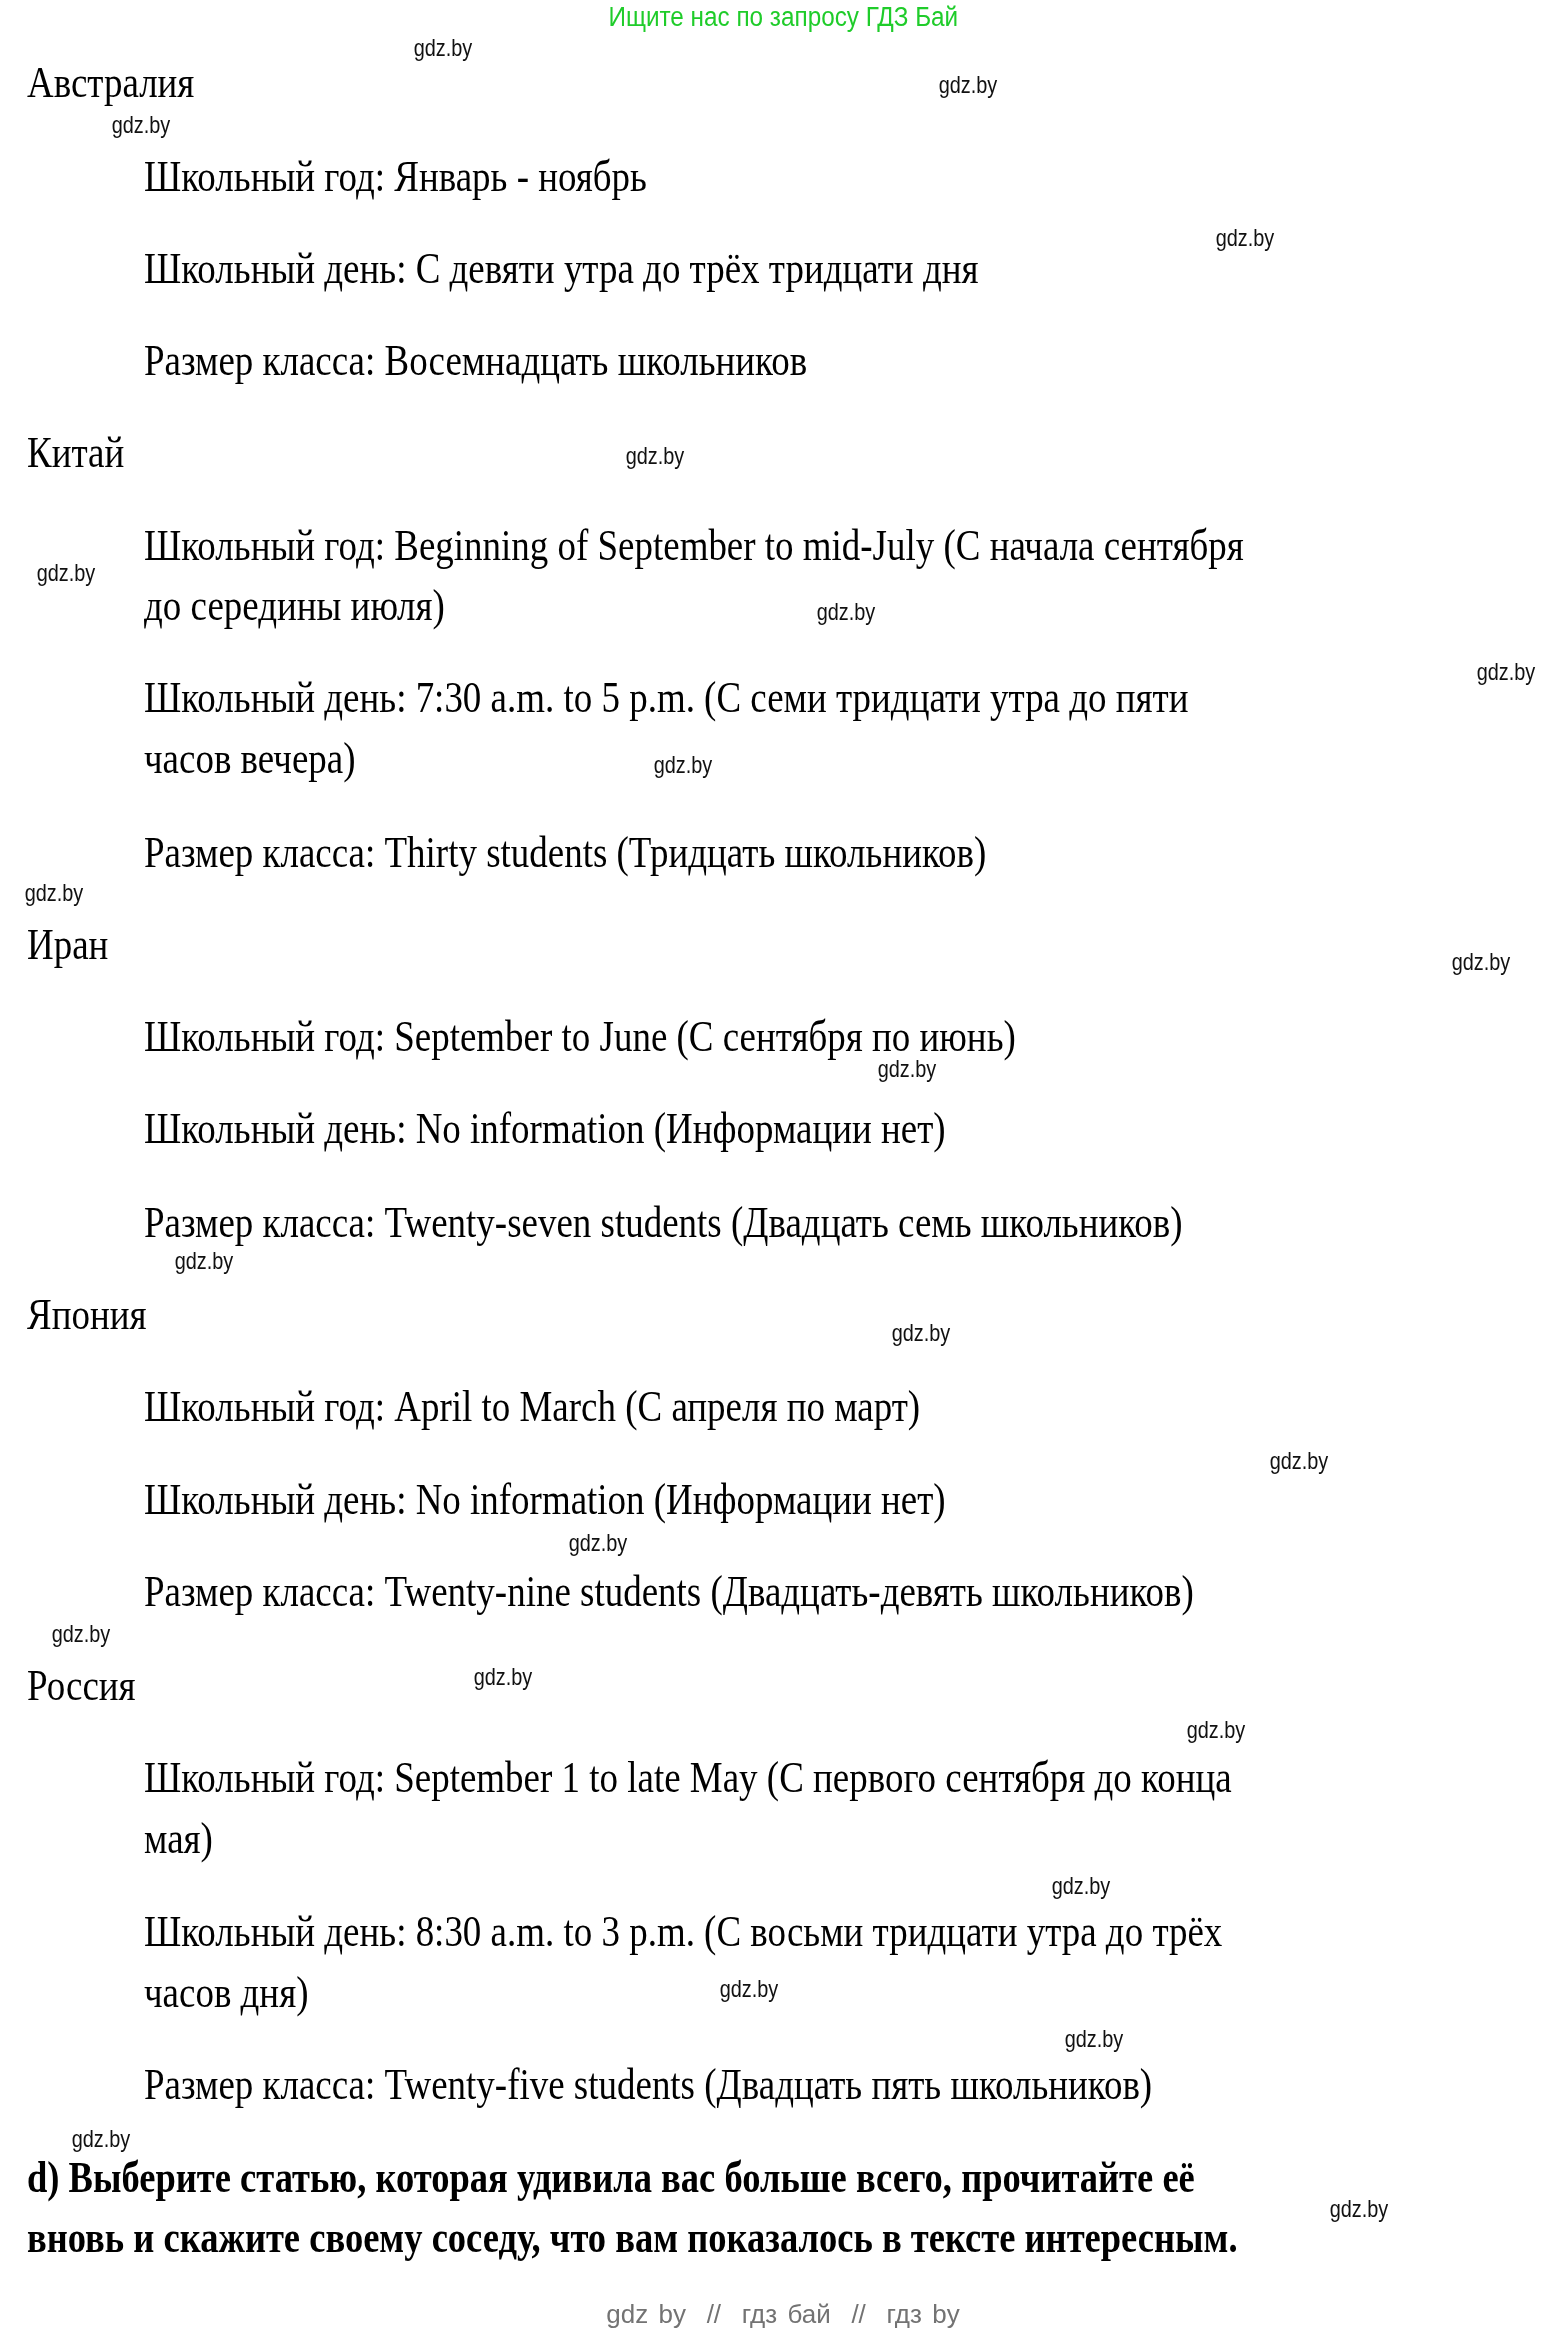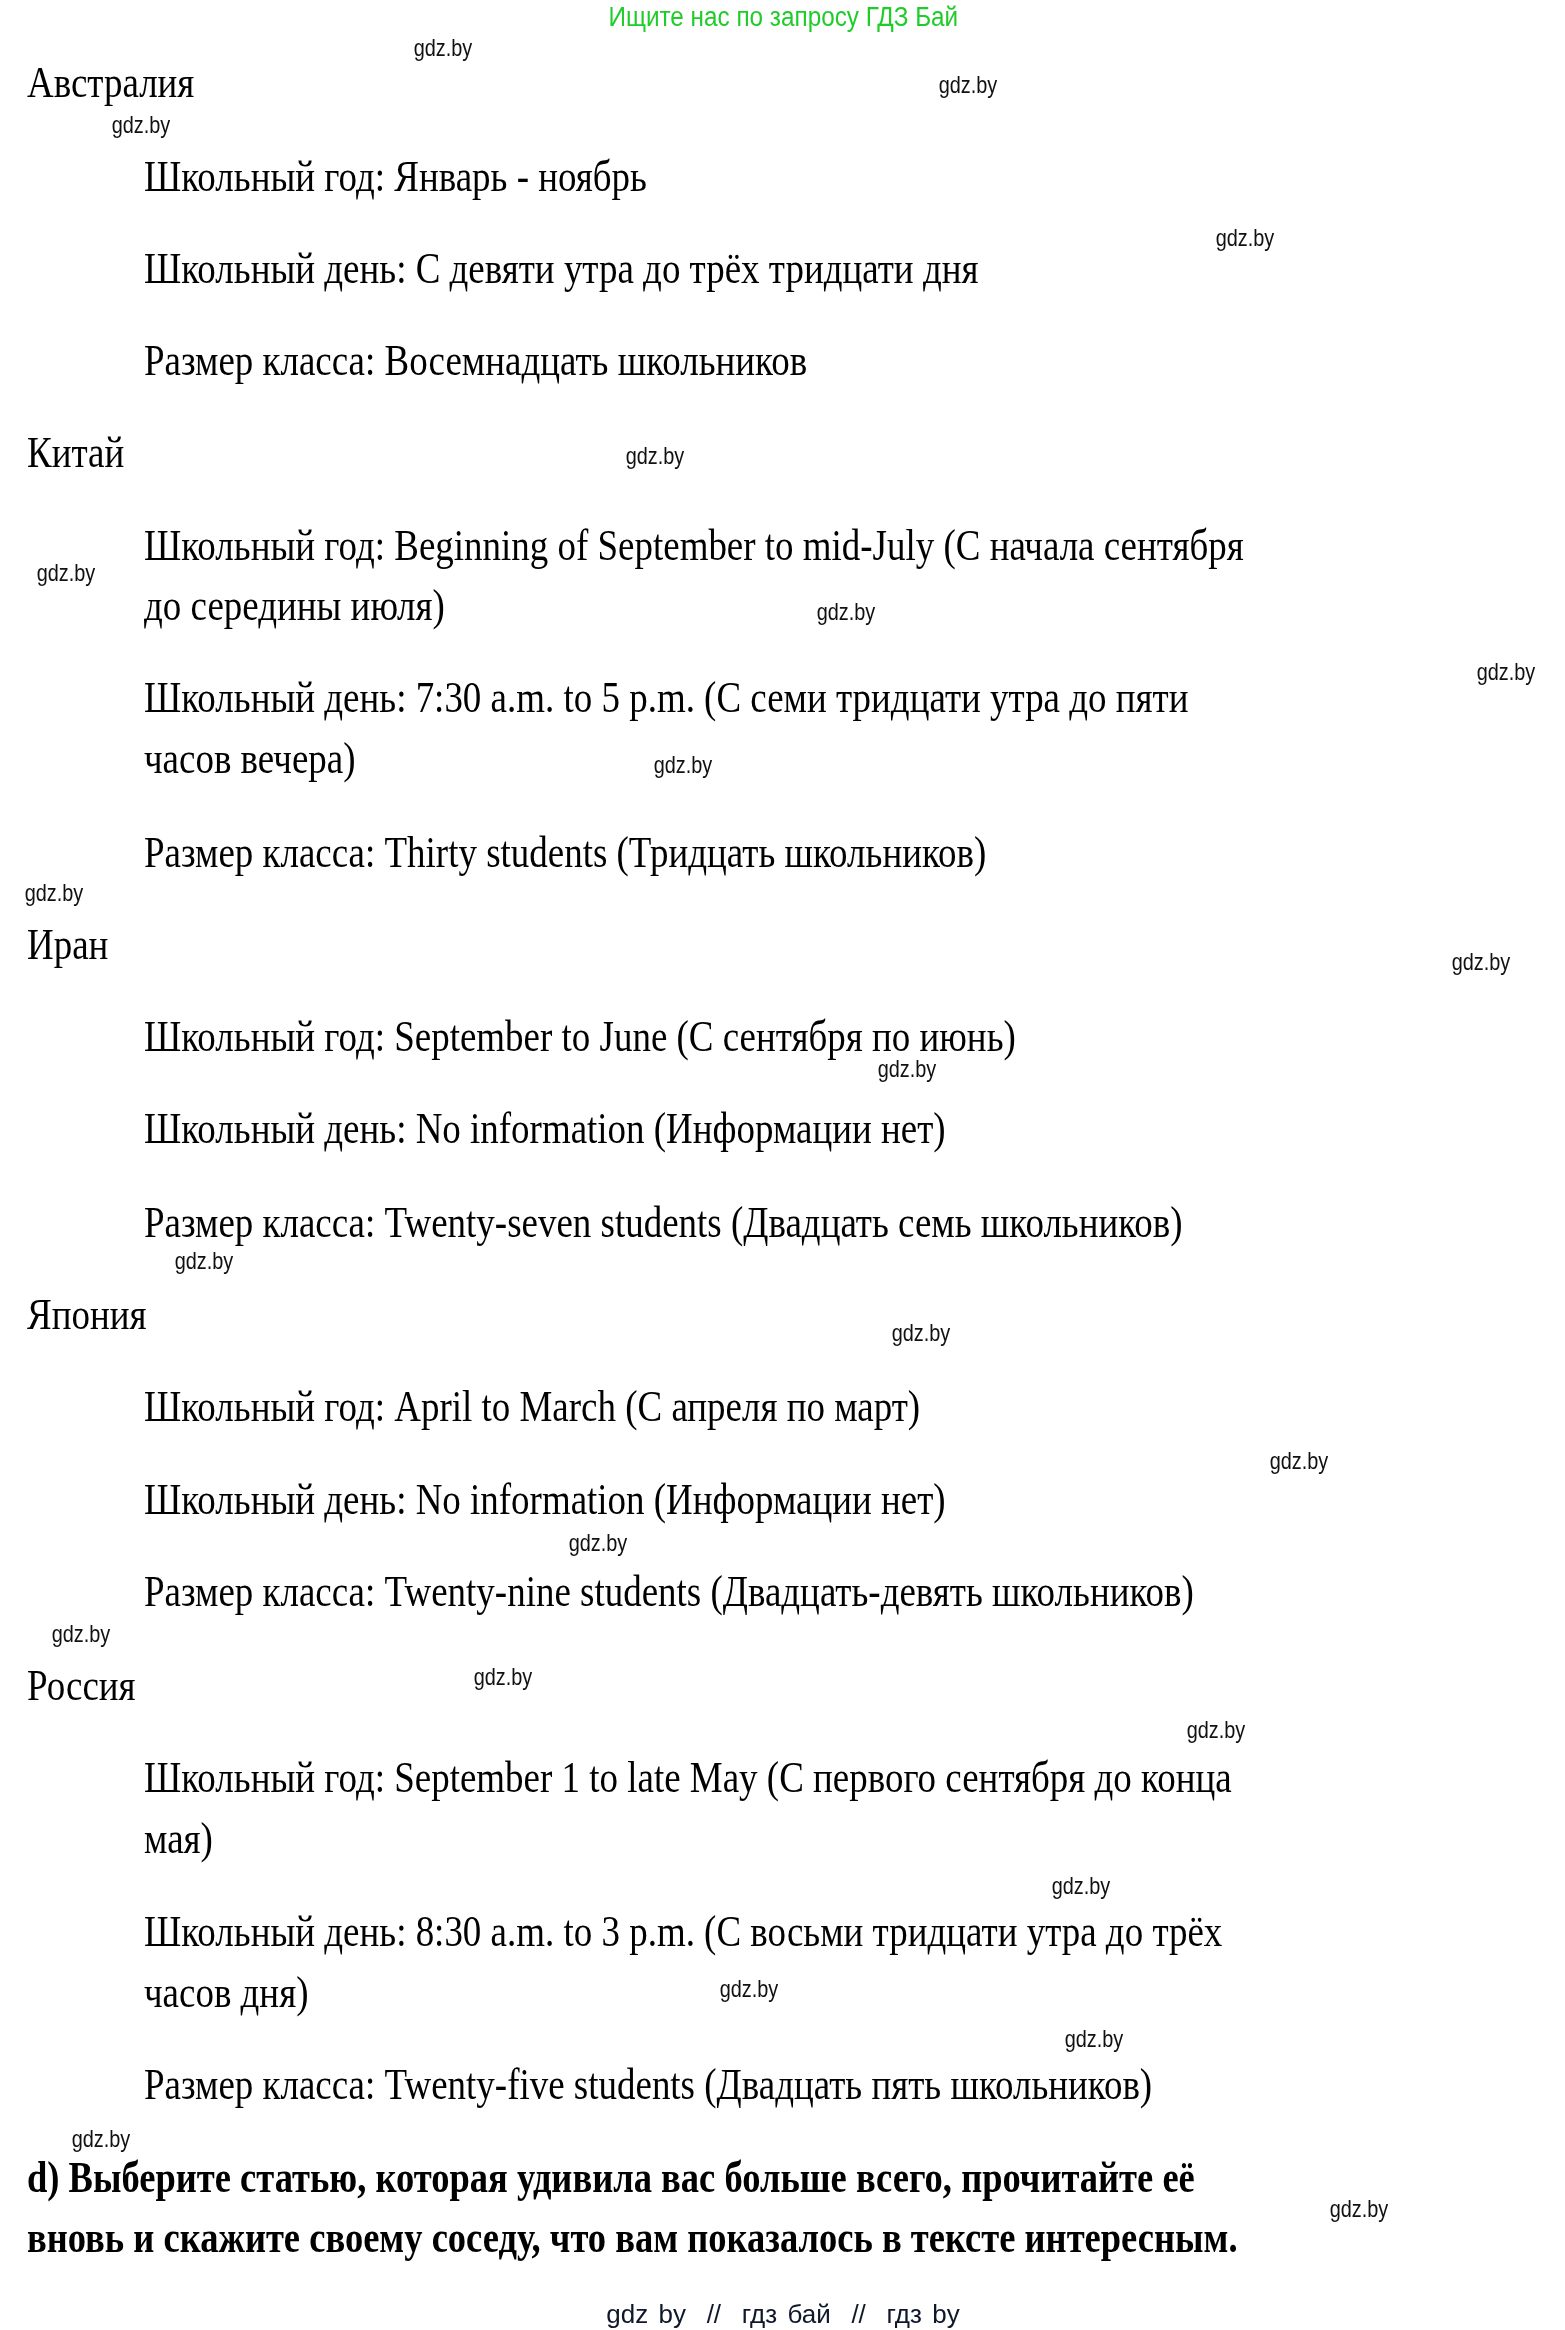--- a/index.html
+++ b/index.html
@@ -8,21 +8,21 @@
     font-family:"Liberation Sans", sans-serif; font-size:27px; color:#1fcc2a; line-height:30px; }
   .banner span { display:inline-block; transform:scaleX(0.9); }
   .line { position:absolute; white-space:nowrap; font-family:"Liberation Serif", serif;
     font-size:44px; color:#000; line-height:47px; transform-origin:left center; transform:translateY(-50%) scaleX(0.84); }
   .country { left:27px; }
   .item { left:144px; }
   .bold { font-weight:bold; left:27px; font-size:44px; transform:translateY(-50%) scaleX(0.83); }
   .wm { position:absolute; font-family:"Liberation Sans", sans-serif; font-size:23.4px; color:#111;
     line-height:25px; white-space:nowrap; transform:translate(-50%,-50%) scaleX(0.85); }
   .footer { position:absolute; top:2300px; left:0; width:1566px; text-align:center;
-    font-family:"Liberation Sans", sans-serif; font-size:26px; color:#0f172a; line-height:28px; word-spacing:3.1px; }
+    font-family:"Liberation Sans", sans-serif; font-size:26px; color:#737373; line-height:28px; word-spacing:3.1px; }
 </style>
 </head>
 <body>
 
 <div class="banner"><span>Ищите нас по запросу ГДЗ Бай</span></div>
 
 <div class="line country" style="top:82px">Австралия</div>
 <div class="line item" style="top:176px">Школьный год: Январь - ноябрь</div>
 <div class="line item" style="top:268px">Школьный день: С девяти утра до трёх тридцати дня</div>
 <div class="line item" style="top:360px">Размер класса: Восемнадцать школьников</div>

